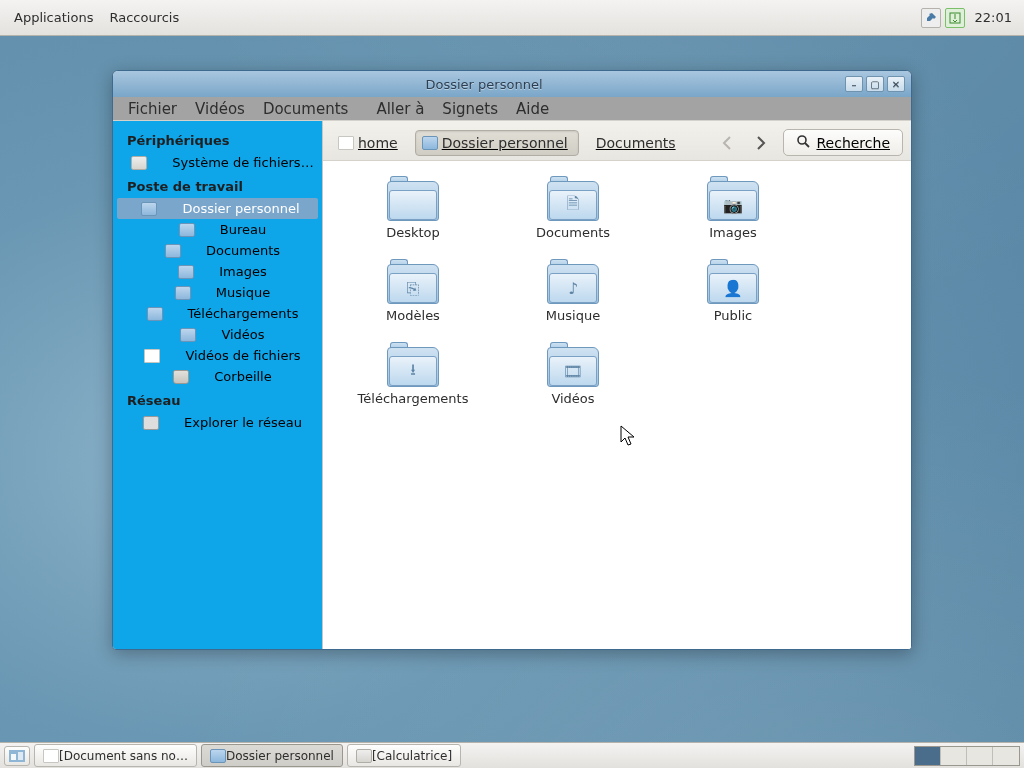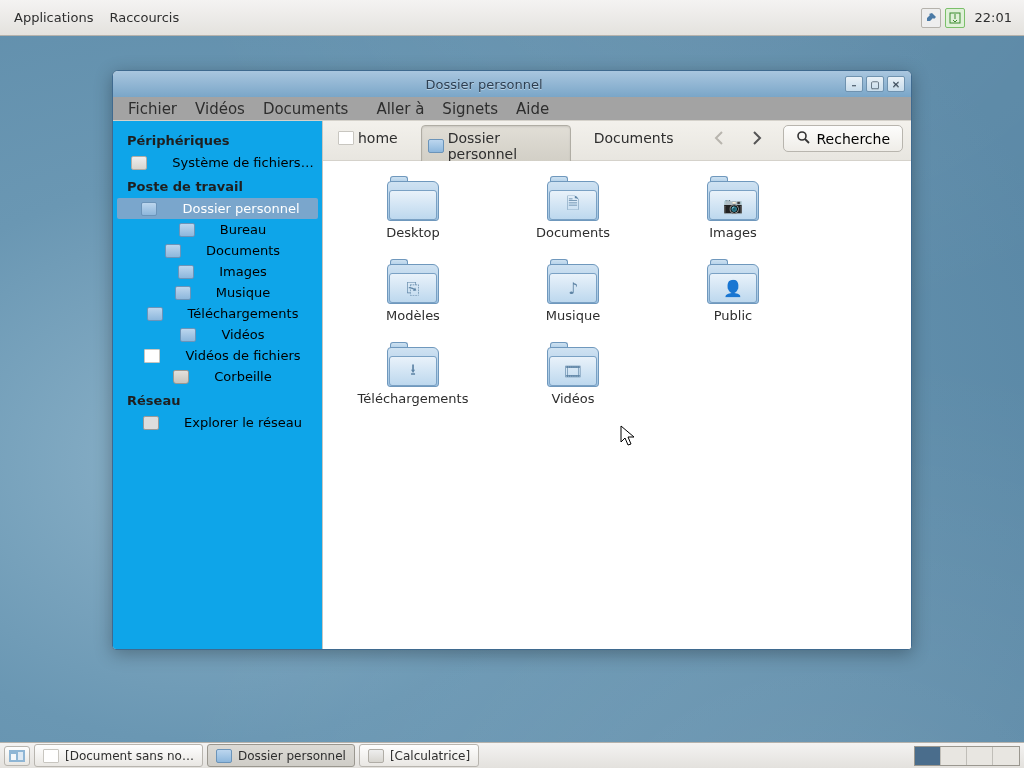--- a/index.html
+++ b/index.html
@@ -13,21 +13,21 @@
 
 .top-panel { position: absolute; top:0; left:0; right:0; height:36px; background: linear-gradient(#f4f3f2,#e4e2de); border-bottom:1px solid #b5b2ac; display:flex; align-items:center; padding:0 6px; font-size:13px; color:#2e2e2e; z-index:10; }
 .top-panel .menu { padding:0 8px; height:100%; display:flex; align-items:center; cursor:pointer; }
 .top-panel .spacer { flex:1; }
 .top-panel .tray { display:flex; align-items:center; gap:4px; }
 .tray-icon { width:20px; height:20px; display:flex; align-items:center; justify-content:center; border:1px solid #b5b2ac; background:#eee; border-radius:2px; }
 .clock { padding:0 6px; font-size:13px; }
 
 
 .bottom-panel { position:absolute; bottom:0; left:0; right:0; height:26px; background: linear-gradient(#f4f3f2,#e3e1dd); border-top:1px solid #b5b2ac; display:flex; align-items:center; padding:0 4px; gap:4px; z-index:10; }
-.task-btn { display:flex; align-items:center; gap:6px; height:23px; padding:0 8px; background:linear-gradient(#fefefe,#e9e7e3); border:1px solid #b8b5af; border-radius:3px; font-size:12px; color:#2e2e2e; cursor:pointer; min-width:0; max-width:200px; overflow:hidden; white-space:nowrap; }
+.task-btn { display:flex; align-items:center; gap:0; height:23px; padding:0 8px; background:linear-gradient(#fefefe,#e9e7e3); border:1px solid #b8b5af; border-radius:3px; font-size:12px; color:#2e2e2e; cursor:pointer; min-width:0; max-width:200px; overflow:hidden; white-space:nowrap; }
 .task-btn.active { background: linear-gradient(#dcdad5,#cfcdc7); border-color:#9a978f; }
 .show-desktop { width:26px; height:20px; display:flex; align-items:center; justify-content:center; border:1px solid #b8b5af; border-radius:3px; background:linear-gradient(#fefefe,#e9e7e3); cursor:pointer; }
 .workspace-switcher { margin-left:auto; display:flex; gap:0; border:1px solid #9a978f; }
 .workspace { width:26px; height:18px; background:#e8e6e1; border-right:1px solid #c0beb8; }
 .workspace:last-child { border-right:none; }
 .workspace.current { background:#4a6d8c; }
 
 
 .window { position:absolute; left:112px; top:70px; width:800px; height:580px; box-shadow:0 4px 18px rgba(0,0,0,.3); border:1px solid #3f6a8f; border-radius:6px 6px 4px 4px; background:#eeece7; display:flex; flex-direction:column; overflow:hidden; z-index:5; }
 .titlebar { height:26px; background: linear-gradient(#a9c6df,#7aa6c8); color:#fff; display:flex; align-items:center; padding:0 6px 0 10px; font-size:13px; text-shadow:0 1px 0 rgba(0,0,0,.25); }
@@ -43,21 +43,21 @@
 .side-header { font-weight:bold; color:#1f1f1f; padding:6px 12px 4px 14px; }
 .side-item { display:flex; align-items:center; gap:25px; padding:3px 8px 3px 18px; cursor:pointer; white-space:nowrap; overflow:hidden; text-overflow:ellipsis;justify-content:center; }
 .side-item.selected { background:#7aa6cc; color:#fff; border-radius:2px; margin:0 4px; padding-left:14px; }
 .mini-ico { width:16px; height:14px; border-radius:2px; background:linear-gradient(#bcd6ee,#8db7dc); border:1px solid #6b94b9; flex:0 0 auto; }
 .mini-ico.gray { background:linear-gradient(#eee,#d7d5cf); border-color:#b0ada6; }
 .mini-ico.doc { background:#fff; border:1px solid #c8c6c0; border-radius:1px; }
 .mini-ico.trash { background: linear-gradient(#e3e1dc,#c8c5be); border-radius:2px 2px 3px 3px; border:1px solid #9c9992; }
 .mini-ico.net { background:#ddd; border:1px solid #999; }
 
 .main { flex:1; display:flex; flex-direction:column; background:#eeece7; }
-.toolbar { height:40px; display:flex; align-items:flex-start; gap:12px; padding:4px 8px; border-bottom:1px solid #d5d2cb; background:linear-gradient(#f3f1ec,#e8e6e0); }
+.toolbar { height:40px; display:flex; align-items:flex-end; gap:6px; padding:4px 8px; border-bottom:1px solid #d5d2cb; background:linear-gradient(#f3f1ec,#e8e6e0);text-decoration:underline; }
 .path-seg { display:flex; align-items:center; gap:4px; padding:4px 10px; border:1px solid transparent; border-radius:4px; cursor:pointer; font-size:14px; color:#2e2e2e; background:transparent; }
 .path-seg.with-ico { padding-left:6px; }
 .path-seg.current { background: linear-gradient(#e1ded6,#d0cdc4); border:1px solid #b0ada4; box-shadow: inset 0 1px 2px rgba(0,0,0,.1); }
 .nav-arrow { width:26px; height:26px; display:flex; align-items:center; justify-content:center; color:#9a978f; cursor:default; }
 .nav-arrow.enabled { color:#2e2e2e; cursor:pointer; }
 .search-btn { margin-left:4px; display:flex; align-items:center; gap:6px; padding:4px 12px; border:1px solid #b8b5ae; border-radius:5px; background:linear-gradient(#fdfdfc,#efede8); font-size:14px; cursor:pointer; }
 
 .icon-view { flex:1; background:#fff; overflow:auto; padding:14px 10px; }
 .icon-grid { display:grid; grid-template-columns: repeat(3, 160px); gap:12px 0; justify-content:start; }
 .item { width:160px; display:flex; flex-direction:column; align-items:center; gap:4px; cursor:pointer; padding:6px 2px; border-radius:4px; }

